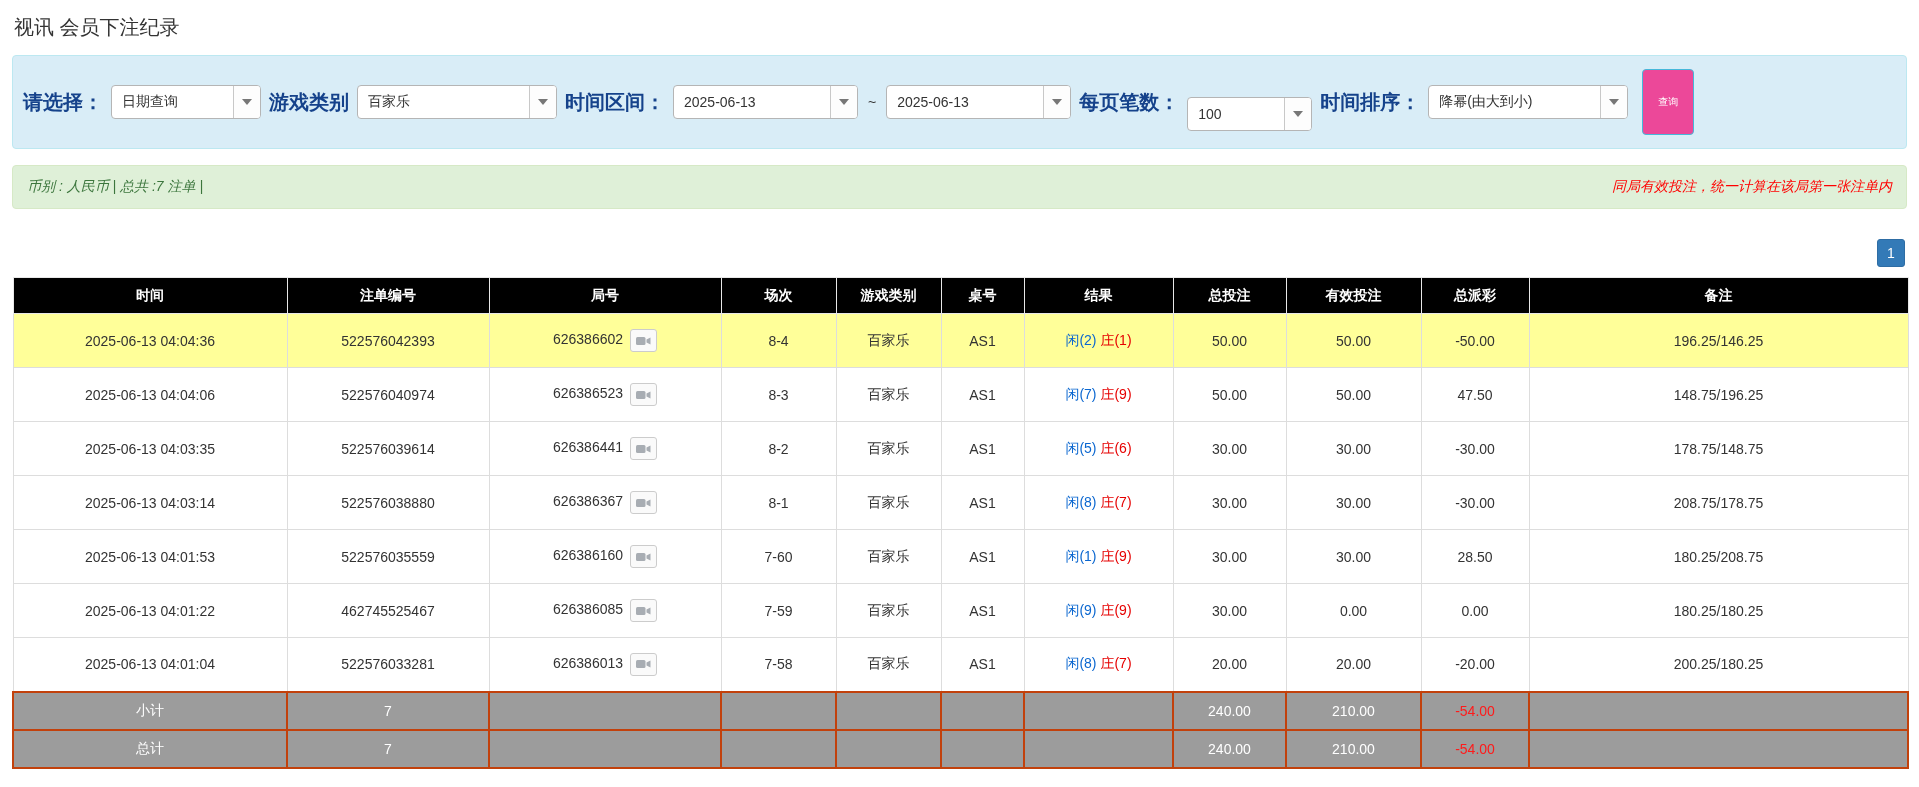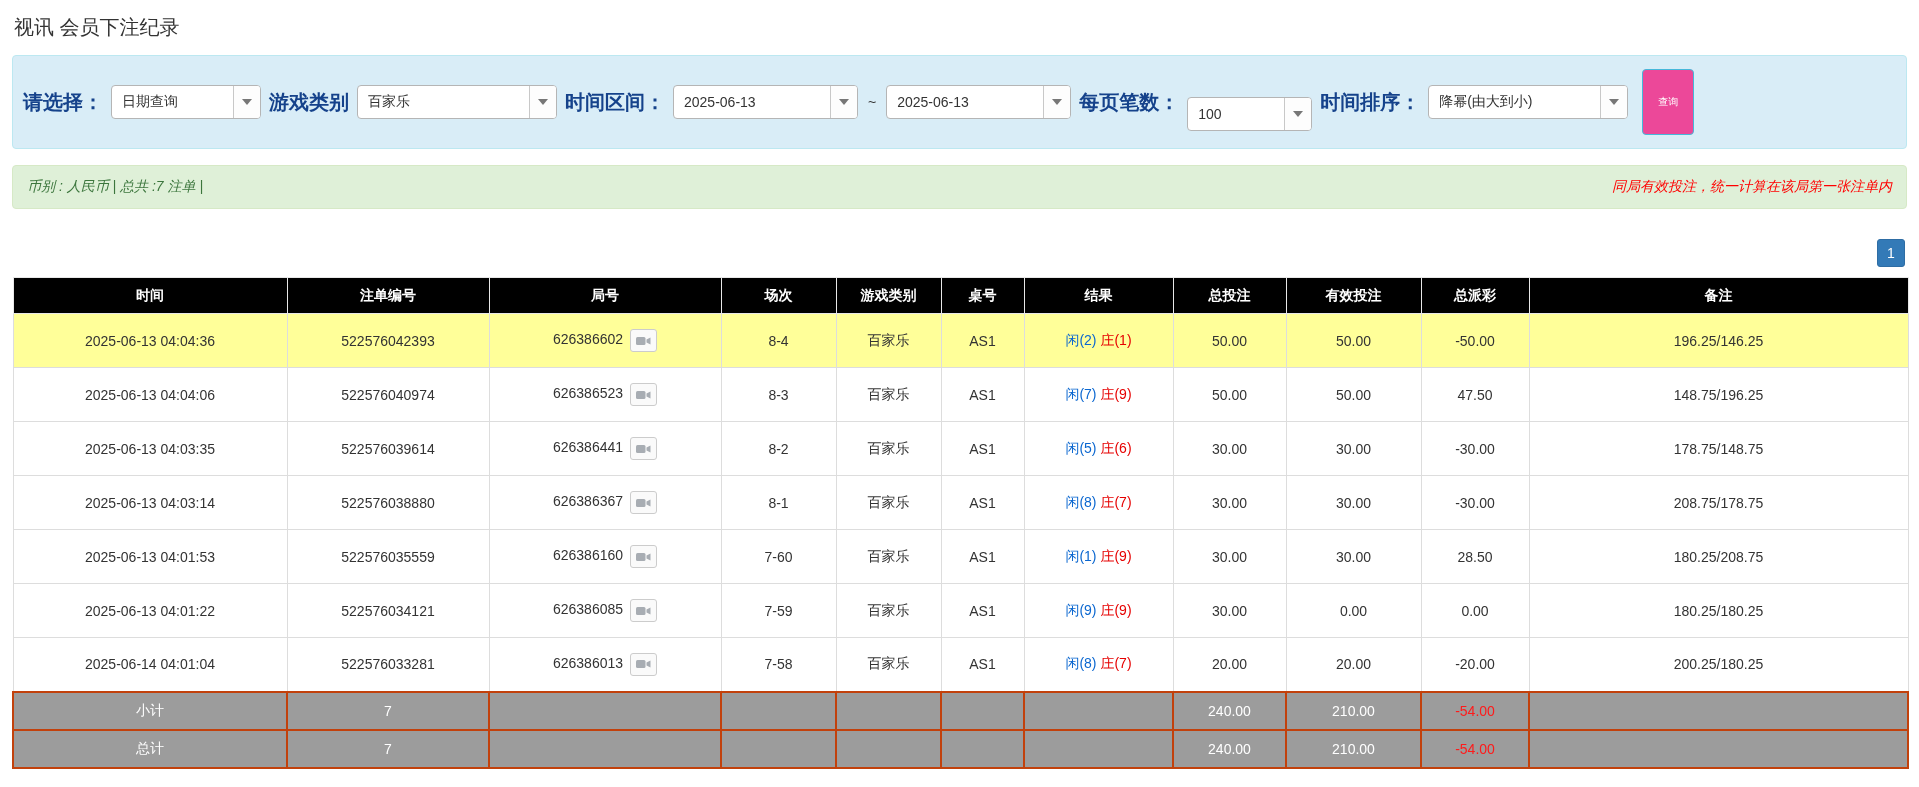--- a/index.html
+++ b/index.html
@@ -355,40 +355,40 @@
       <td>百家乐</td>
       <td>AS1</td>
       <td><span class="player">闲(1)</span> <span class="banker">庄(9)</span></td>
       <td class="link">30.00</td>
       <td>30.00</td>
       <td>28.50</td>
       <td>180.25/208.75</td>
     </tr>
     <tr>
       <td>2025-06-13 04:01:22</td>
-      <td>522576034121</td>
+      <td>462745525467</td>
       <td>
         <span>626386085</span><span class="replay-btn">
             <svg width="15" height="12" viewBox="0 0 15 12">
               <rect x="0" y="2" width="9.5" height="8" rx="1.5" fill="#a8adb3"></rect>
               <path d="M10.5 4.6 L14.5 2.4 v7.2 L10.5 7.4 Z" fill="#a8adb3"></path>
             </svg>
           </span>
       </td>
       <td>7-59</td>
       <td>百家乐</td>
       <td>AS1</td>
       <td><span class="player">闲(9)</span> <span class="banker">庄(9)</span></td>
       <td class="link">30.00</td>
       <td>0.00</td>
       <td>0.00</td>
       <td>180.25/180.25</td>
     </tr>
     <tr>
-      <td>2025-06-14 04:01:04</td>
+      <td>2025-06-13 04:01:04</td>
       <td>522576033281</td>
       <td>
         <span>626386013</span><span class="replay-btn">
             <svg width="15" height="12" viewBox="0 0 15 12">
               <rect x="0" y="2" width="9.5" height="8" rx="1.5" fill="#a8adb3"></rect>
               <path d="M10.5 4.6 L14.5 2.4 v7.2 L10.5 7.4 Z" fill="#a8adb3"></path>
             </svg>
           </span>
       </td>
       <td>7-58</td>

